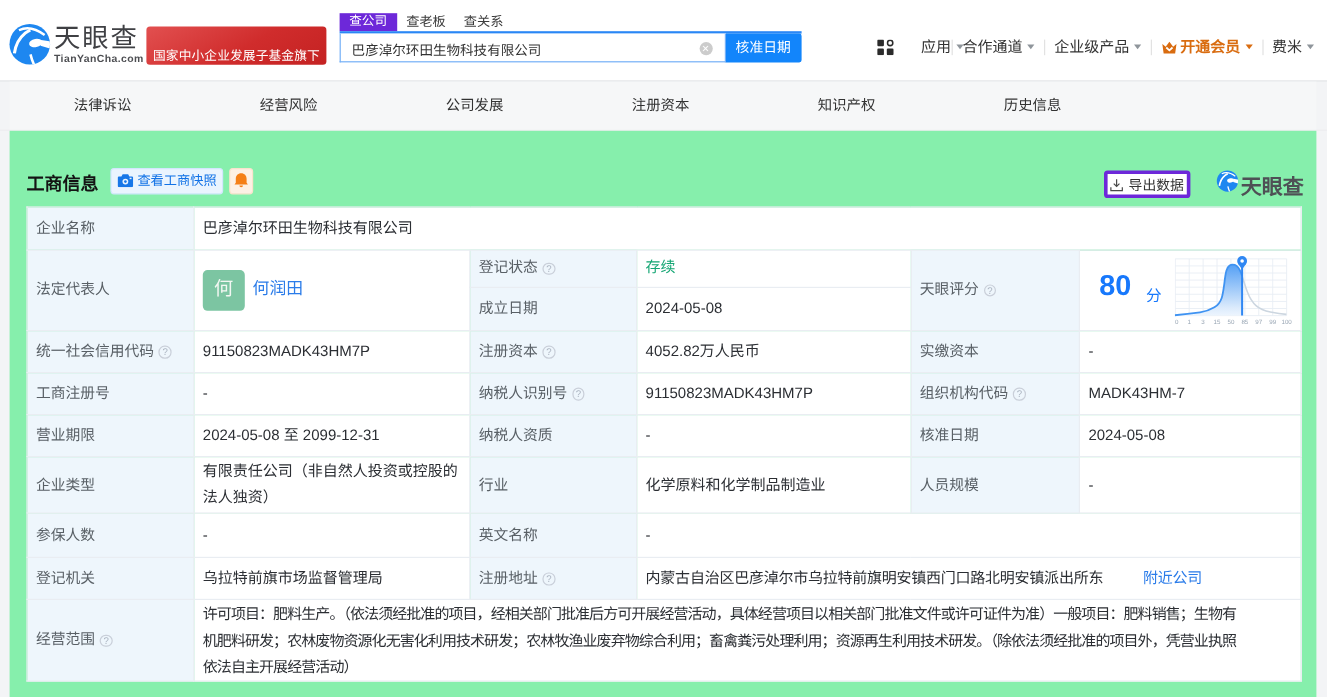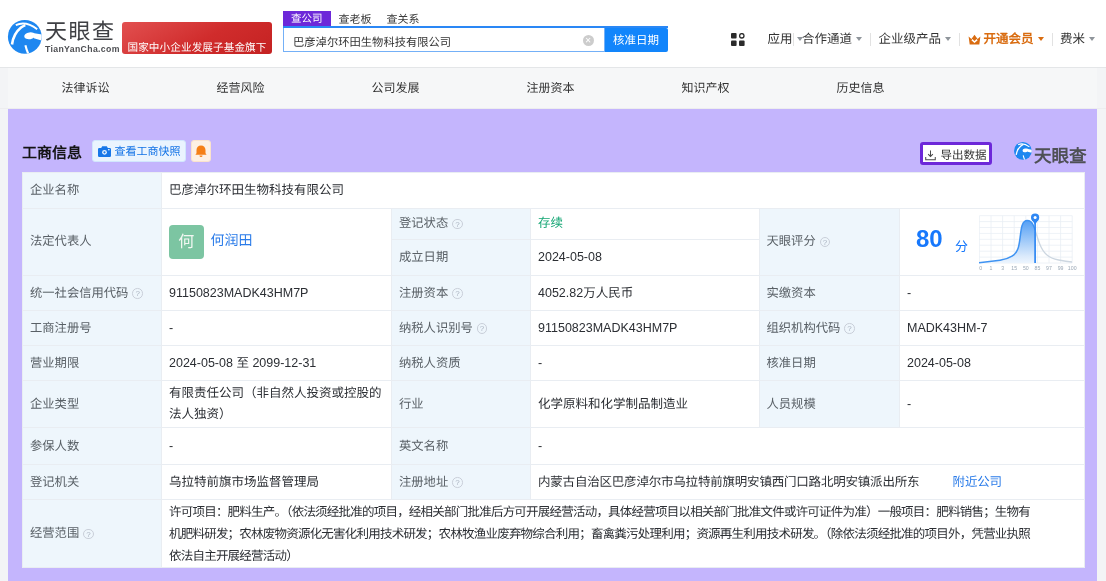--- a/index.html
+++ b/index.html
@@ -34,21 +34,21 @@
 .caret-o { border-top-color:#d96c10; }
 
 
 #tabbar { position:absolute; left:0; top:67px; width:1106px; height:42px; background:#f3f4f6; border-top:1px solid #e4e6e8; border-bottom:1px solid #ededef; }
 #tabbar .inner { position:absolute; left:8px; top:0; width:1088.5px; height:40px; background:#f6f7f8; display:flex; }
 #tabbar .tab { width:155px; text-align:center; line-height:40px; font-size:12px; color:#333; }
 #tabbar .tab.on { background:#fff; color:#2f7df6; font-weight:bold; font-size:15px; }
 #tabbar .cnt { font-size:10px; font-weight:normal; margin-left:3px; }
 
 
-#card { position:absolute; left:8px; top:109px; width:1088.5px; height:472px; background:#c4b5fd; }
+#card { position:absolute; left:8px; top:109px; width:1088.5px; height:472px; background:#86efac; }
 #secttl { position:absolute; left:14px; top:31.5px; font-size:15px; font-weight:bold; color:#141414; }
 #snapbtn { position:absolute; left:84px; top:31px; width:94px; height:22px; background:#eaf4fe; border:1px solid #d2e7fd; border-radius:3px; color:#1272e6; font-size:11px; line-height:20px; text-align:center; }
 #bellbtn { position:absolute; left:183px; top:31px; width:20px; height:22px; background:#fdf0e4; border:1px solid #fae3cd; border-radius:3px; text-align:center; line-height:20px; }
 #exportbtn { position:absolute; left:911.5px; top:33px; width:72px; height:22.5px; border:3px solid #6d28d9; border-radius:3px; background:#fff; color:#333; font-size:11.5px; line-height:20.5px; text-align:center; }
 #minilogo { position:absolute; left:1005px; top:32px; }
 #minilogo .t { position:absolute; left:21px; top:0.5px; font-size:17.5px; font-weight:bold; color:#4e5055; letter-spacing:0px; white-space:nowrap; }
 
 
 #tbl { position:absolute; left:14px; top:63px; border-collapse:collapse; table-layout:fixed;padding-left:44px; }
 #tbl td { border:1px solid #e9edf2; font-size:12.5px; vertical-align:middle; padding:2px 7px; line-height:21px; word-break:break-all; }

